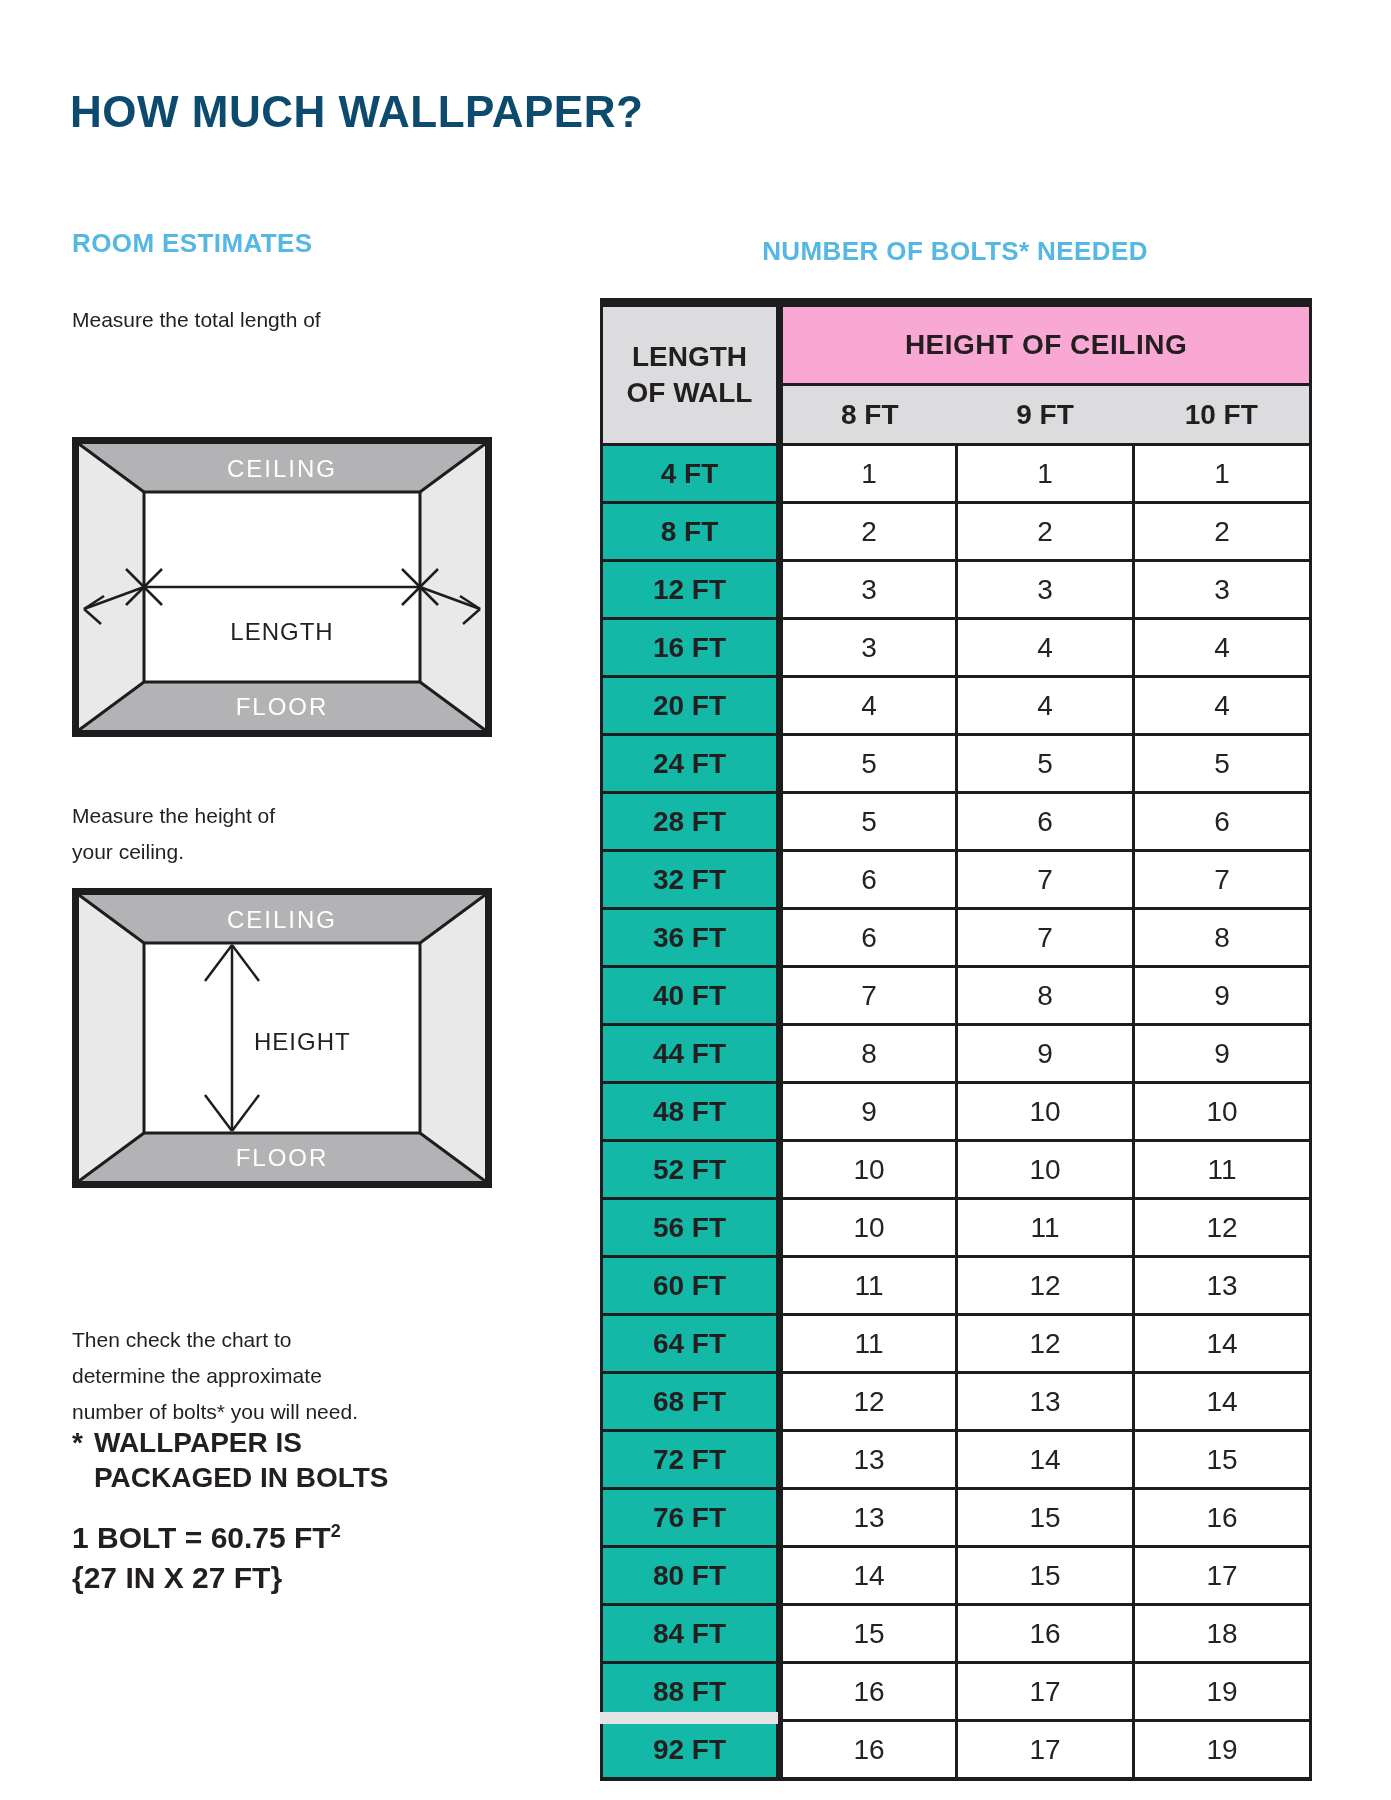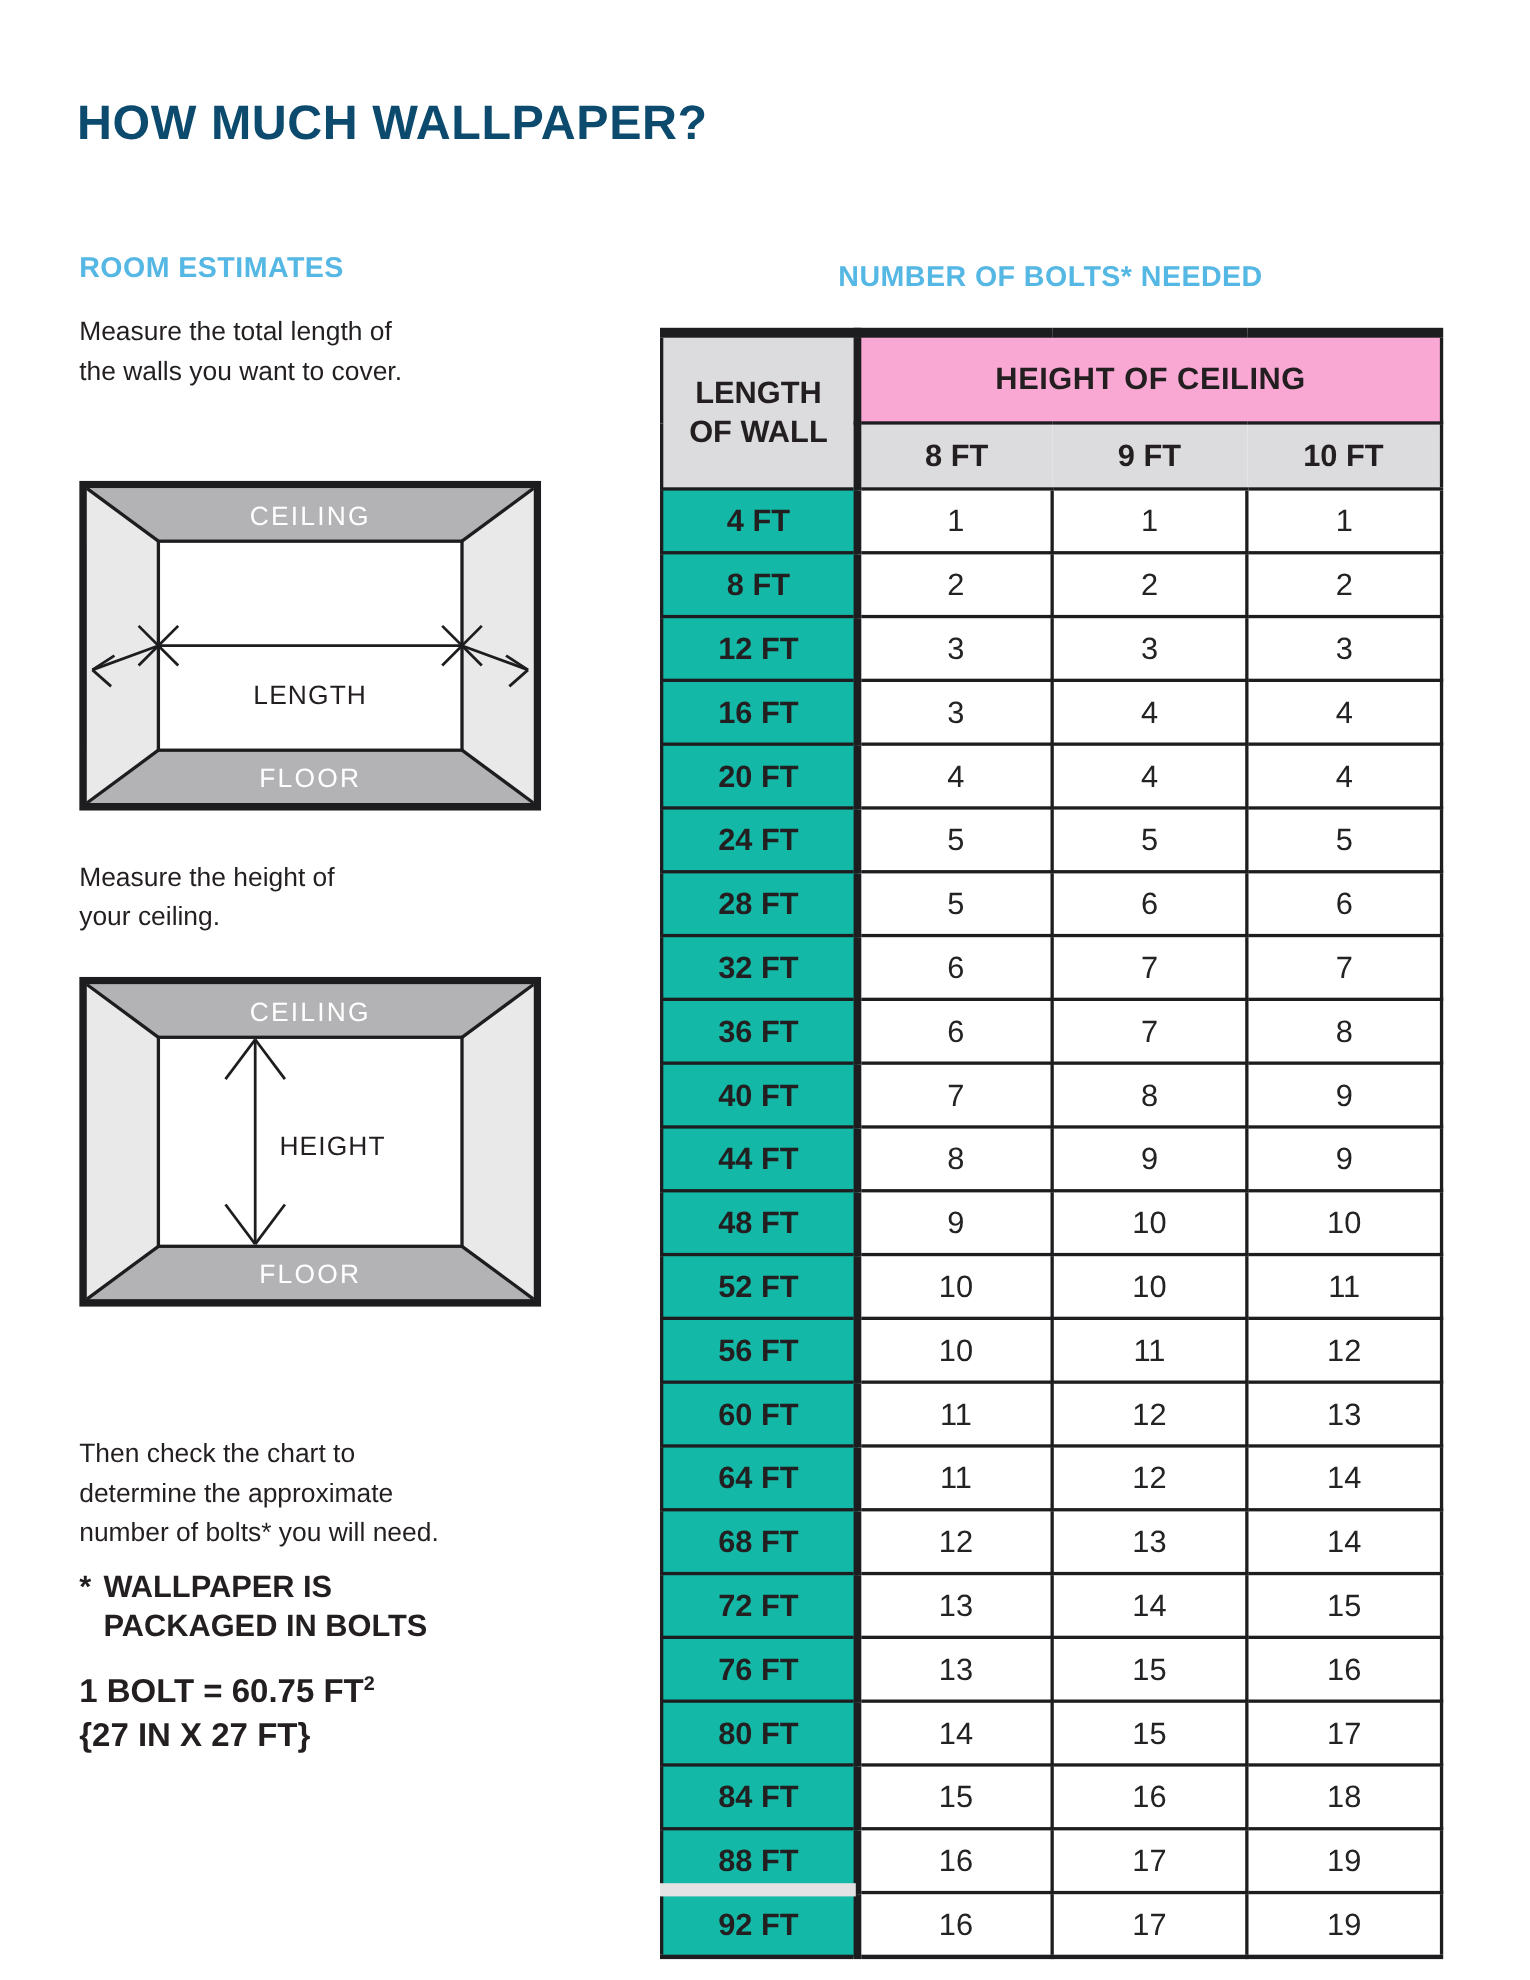--- a/index.html
+++ b/index.html
@@ -12,21 +12,21 @@
   .page-title{
     left:70px;top:58px;width:900px;
     font-size:44px;font-weight:bold;color:#0c4a6e;letter-spacing:0.5px;
   }
   .section-heading{
     font-size:26px;font-weight:bold;color:#55b7e3;letter-spacing:0.4px;
   }
   .room-estimates{left:72px;top:228px;width:420px;}
   .bolts-heading{left:600px;top:236px;width:710px;text-align:center;}
 
-  .para{font-size:24px;line-height:36px;color:#231f20;}
+  .para{font-size:21px;line-height:36px;color:#231f20;margin-top:18px;}
   .para1{left:72px;top:284px;width:400px;}
   .para2{left:72px;top:780px;width:400px;}
   .para3{left:72px;top:1304px;width:420px;}
 
   .diagram1{left:72px;top:437px;}
   .diagram2{left:72px;top:888px;}
 
   .footnote{left:72px;top:1425px;width:420px;font-size:28px;font-weight:bold;line-height:35px;}
   .footnote .star-row{display:flex;}
   .footnote .star{width:22px;flex:0 0 22px;}
@@ -75,21 +75,20 @@
 </style>
 </head>
 <body>
 
 <h1 class="abs page-title">HOW MUCH WALLPAPER?</h1>
 
 <div class="abs section-heading room-estimates">ROOM ESTIMATES</div>
 
 <div class="abs para para1">
   <div>Measure the total length of</div>
-  <div>the walls you want to cover.</div>
 </div>
 
 <div class="abs diagram1">
   <svg viewBox="0 0 420 300" width="420" height="300">
     <rect x="3.5" y="3.5" width="413" height="293" fill="#ffffff" stroke="#1d1d1f" stroke-width="7"></rect>
     <polygon points="7,7 413,7 348,55 72,55" fill="#b3b3b5"></polygon>
     <polygon points="7,293 413,293 348,245 72,245" fill="#b3b3b5"></polygon>
     <polygon points="7,7 72,55 72,245 7,293" fill="#e9e9ea"></polygon>
     <polygon points="413,7 348,55 348,245 413,293" fill="#e9e9ea"></polygon>
     <rect x="72" y="55" width="276" height="190" fill="#ffffff" stroke="#1d1d1f" stroke-width="3"></rect>

